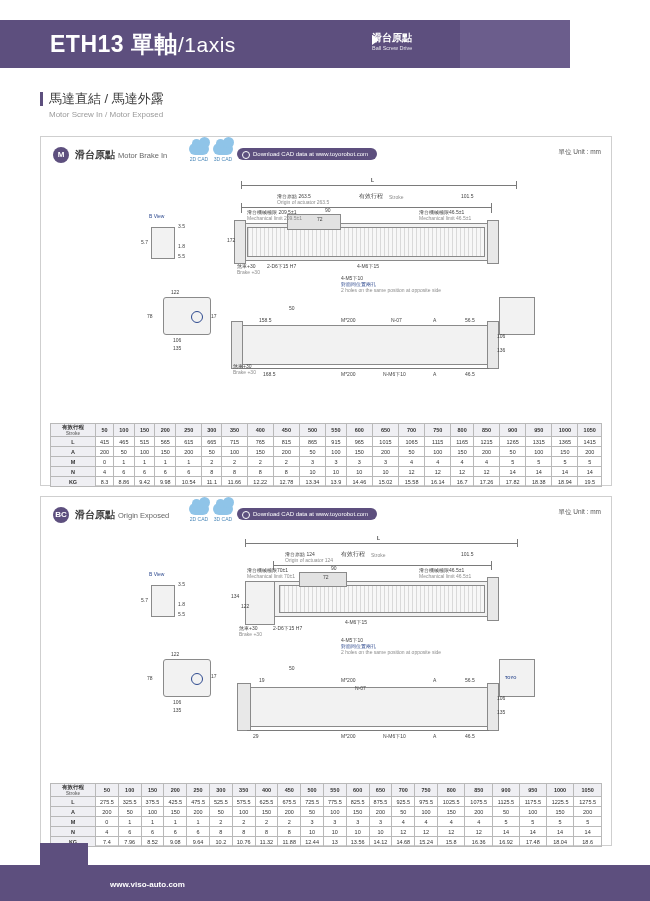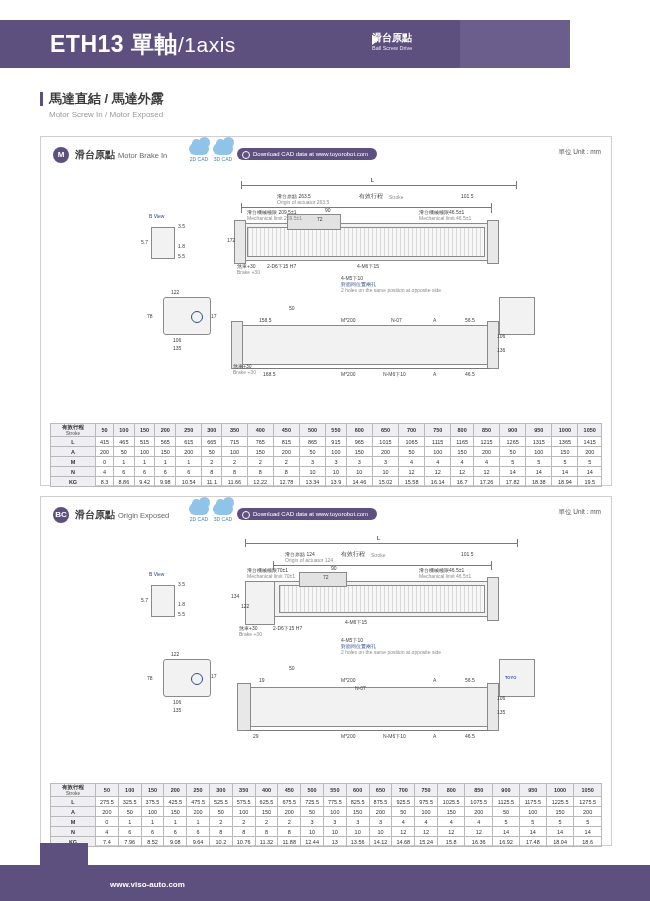--- a/index.html
+++ b/index.html
@@ -15,21 +15,21 @@
   .hdr-title{position:absolute;left:50px;top:9px;color:#fff;font-size:23px;font-weight:bold;letter-spacing:.5px;}
   .hdr-title .sub{font-weight:normal;font-size:21px;}
   .hdr-right{position:absolute;left:372px;top:12px;color:#fff;font-size:9px;line-height:11px;}
   .hdr-right .cn{font-size:10px;font-weight:bold;}
   .hdr-right .en{font-size:5.5px;opacity:.85;}
   .tri{position:absolute;left:372px;top:15px;width:0;height:0;border-left:7px solid #fff;border-top:5px solid transparent;border-bottom:5px solid transparent;}
 
   
   .sect{position:absolute;left:40px;top:90px;}
   .sect .bar{position:absolute;left:0;top:2px;width:3px;height:14px;background:#5d4f7e;}
-  .sect .t1{margin-left:9px;font-size:13px;font-weight:bold;color:#3b3b3b;}
+  .sect .t1{margin-left:9px;font-size:13px;font-weight:normal;color:#3b3b3b;}
   .sect .t2{margin-left:9px;font-size:8px;color:#9a9a9a;margin-top:2px;}
 
   
   .panel{position:absolute;left:40px;width:570px;border:1px solid #cfcfcf;background:#fff;}
   #panel-a{top:136px;height:348px;}
   #panel-b{top:496px;height:348px;}
 
   .badge{position:absolute;left:12px;top:10px;width:16px;height:16px;border-radius:50%;background:#5d4f7e;color:#fff;
          font-size:8px;font-weight:bold;text-align:center;line-height:16px;}
   .ptitle{position:absolute;left:34px;top:11px;font-size:10px;font-weight:bold;color:#3b3b3b;}

